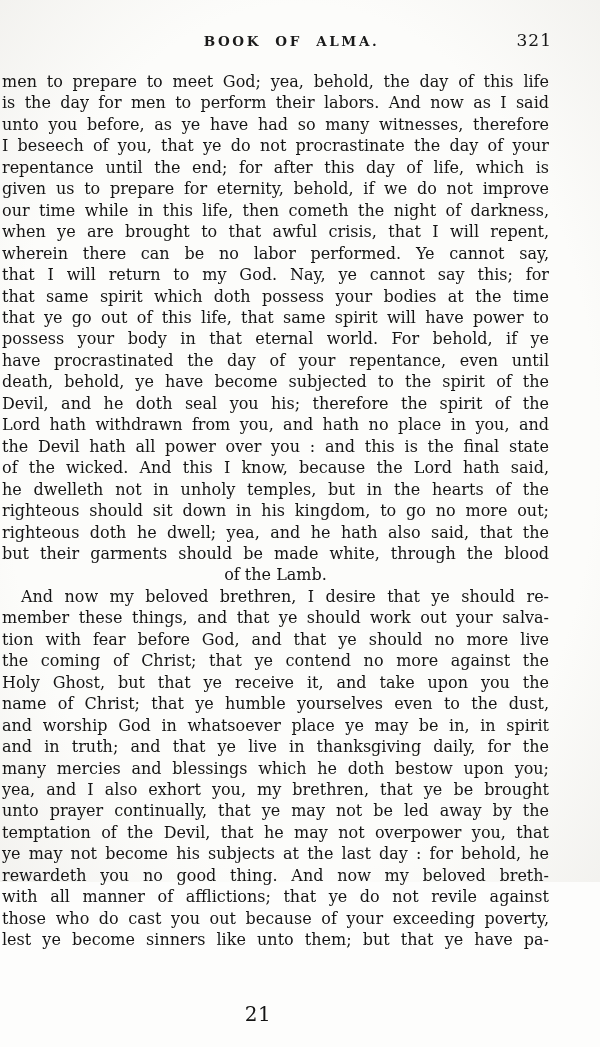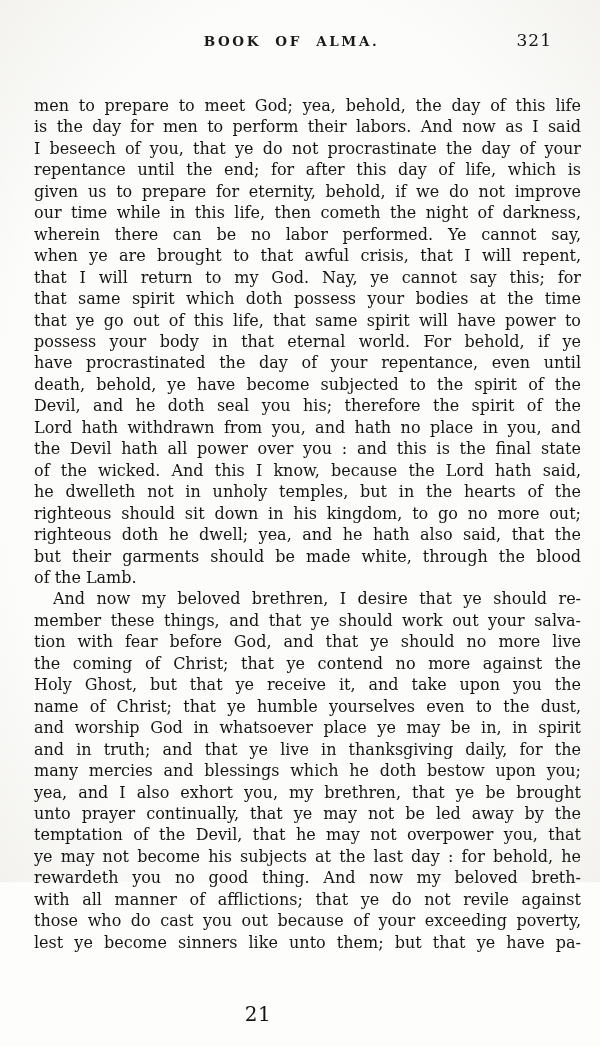--- a/index.html
+++ b/index.html
@@ -48,37 +48,36 @@
     position: absolute;
     right: 13px;
     top: -2px;
     font-size: 17px;
     line-height: 20px;
     letter-spacing: 1px;
     color: #141414;
   }
   .text-block {
     position: absolute;
-    left: 34px;
+    left: 2px;
     top: 71px;
     width: 547px;
-    margin-top: 24px;
   }
   .text-line {
     font-size: 16px;
     line-height: 21.45px;
     white-space: normal;
     color: #151515;
   }
   .text-line.just {
     text-align: justify;
     text-align-last: justify;
   }
   .text-line.short-last {
-    text-align: left;
+    text-align: center;
   }
   .text-line.indent {
     text-indent: 19px;
   }
   .footer-sig {
     position: absolute;
     left: 238px;
     top: 1002px;
     width: 40px;
     text-align: center;
@@ -93,26 +92,27 @@
 <div class="page">
 
   <div class="header-row">
     <div class="running-title">BOOK OF ALMA.</div>
     <div class="page-number">321</div>
   </div>
 
   <div class="text-block" id="text-block">
       <div class="text-line just">men to prepare to meet God; yea, behold, the day of this life</div>
       <div class="text-line just">is the day for men to perform their labors.  And now as I said</div>
+      <div class="text-line just">unto you before, as ye have had so many witnesses, therefore</div>
       <div class="text-line just">I beseech of you, that ye do not procrastinate the day of your</div>
       <div class="text-line just">repentance until the end; for after this day of life, which is</div>
       <div class="text-line just">given us to prepare for eternity, behold, if we do not improve</div>
       <div class="text-line just">our time while in this life, then cometh the night of darkness,</div>
+      <div class="text-line just">when ye are brought to that awful crisis, that I will repent,</div>
       <div class="text-line just">wherein there can be no labor performed.  Ye cannot say,</div>
-      <div class="text-line just">when ye are brought to that awful crisis, that I will repent,</div>
       <div class="text-line just">that I will return to my God.  Nay, ye cannot say this; for</div>
       <div class="text-line just">that same spirit which doth possess your bodies at the time</div>
       <div class="text-line just">that ye go out of this life, that same spirit will have power to</div>
       <div class="text-line just">possess your body in that eternal world.  For behold, if ye</div>
       <div class="text-line just">have procrastinated the day of your repentance, even until</div>
       <div class="text-line just">death, behold, ye have become subjected to the spirit of the</div>
       <div class="text-line just">Devil, and he doth seal you his; therefore the spirit of the</div>
       <div class="text-line just">Lord hath withdrawn from you, and hath no place in you, and</div>
       <div class="text-line just">the Devil hath all power over you : and this is the final state</div>
       <div class="text-line just">of the wicked.  And this I know, because the Lord hath said,</div>

